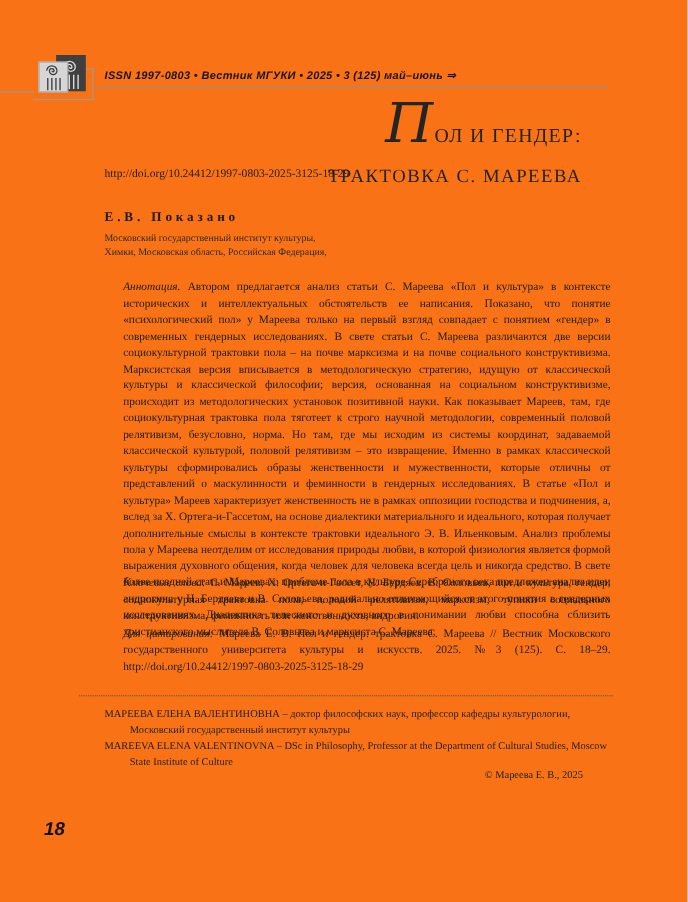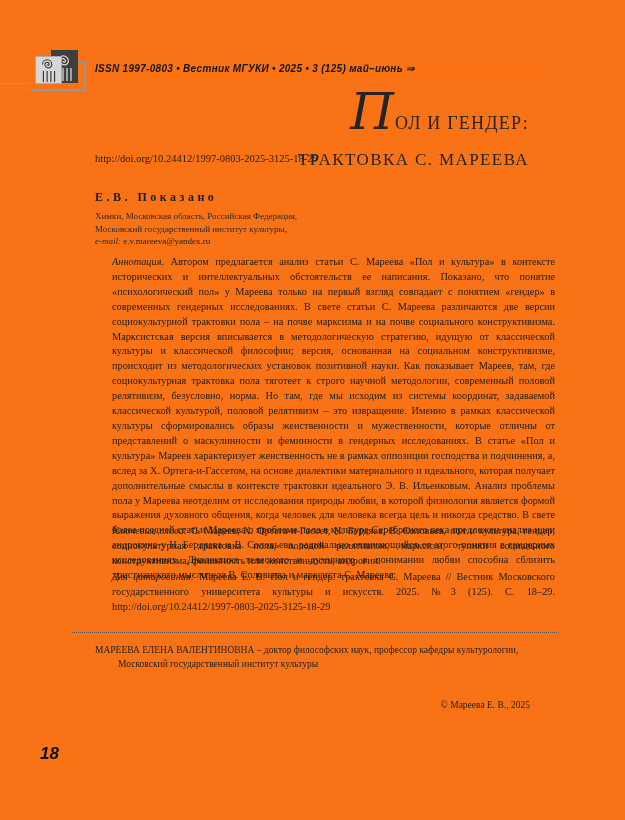--- a/index.html
+++ b/index.html
@@ -121,40 +121,37 @@
     </div>
     <div class="title-line2">ТРАКТОВКА С. МАРЕЕВА</div>
   </div>
 
   <div class="meta-block">
     <div><a class="plainlink" href="#">http://doi.org/10.24412/1997-0803-2025-3125-18-29</a></div>
   </div>
 
   <div class="author-name">Е.В. Показано</div>
   <div class="affiliation">
+    <div>Московский государственный институт культуры,</div>
     <div>Химки, Московская область, Российская Федерация,</div>
-    <div>Московский государственный институт культуры,</div>
-    <div>
-      <span class="em">e-mail:</span>
-      <a class="plainlink" href="#">e.v.mareeva@yandex.ru</a>
-    </div>
   </div>
 
   <p class="para p-abstract"><span class="lead">Аннотация.</span>
     <span>Автором предлагается анализ статьи С. Мареева «Пол и культура» в контексте исторических и интеллектуальных обстоятельств ее написания. Показано, что понятие «психологический пол» у Мареева только на первый взгляд совпадает с понятием «гендер» в современных гендерных исследованиях. В свете статьи С. Мареева различаются две версии социокультурной трактовки пола – на почве марксизма и на почве социального конструктивизма. Марксистская версия вписывается в методологическую стратегию, идущую от классической культуры и классической философии; версия, основанная на социальном конструктивизме, происходит из методологических установок позитивной науки. Как показывает Мареев, там, где социокультурная трактовка пола тяготеет к строго научной методологии, современный половой релятивизм, безусловно, норма. Но там, где мы исходим из системы координат, задаваемой классической культурой, половой релятивизм – это извращение. Именно в рамках классической культуры сформировались образы женственности и мужественности, которые отличны от представлений о маскулинности и феминности в гендерных исследованиях. В статье «Пол и культура» Мареев характеризует женственность не в рамках оппозиции господства и подчинения, а, вслед за Х. Ортега-и-Гассетом, на основе диалектики материального и идеального, которая получает дополнительные смыслы в контексте трактовки идеального Э. В. Ильенковым. Анализ проблемы пола у Мареева неотделим от исследования природы любви, в которой физиология является формой выражения духовного общения, когда человек для человека всегда цель и никогда средство. В свете более поздней статьи Мареева о проблеме пола в культуре Серебряного века предложен анализ идеи андрогина у Н. Бердяева и В. Соловьева, радикально отличающийся от этого понятия в гендерных исследованиях. Диалектика телесного и духовного в понимании любви способна сблизить христианского мыслителя В. Соловьева и марксиста С. Мареева.</span></p>
 
   <p class="para p-keywords"><span class="lead">Ключевые слова:</span>
     <span>С. Мареев, Х. Ортега-и-Гассет, Н. Бердяев, В. Соловьев, пол и культура, гендер, социокультурная трактовка пола, половой релятивизм, марксизм, тупики социального конструктивизма, феминность или женственность, андрогин.</span></p>
 
   <p class="para p-citation"><span class="lead">Для цитирования:</span>
     <span>Мареева Е. В. Пол и гендер: трактовка С. Мареева // Вестник Московского государственного университета культуры и искусств. 2025. №3 (125). С. 18–29. http://doi.org/10.24412/1997-0803-2025-3125-18-29</span></p>
 
   <div class="dotted-sep"></div>
 
   <div class="footer-block">
     <div class="footer-entry">МАРЕЕВА ЕЛЕНА ВАЛЕНТИНОВНА – доктор философских наук, профессор кафедры культурологии, Московский государственный институт культуры</div>
+    <div class="footer-entry">MAREEVA ELENA VALENTINOVNA – DSc in Philosophy, Professor at the Department of Cultural Studies, Moscow State Institute of Culture</div>
   </div>
 
   <div class="copyright">© Мареева Е. В., 2025</div>
 
   <div class="page-number">18</div>
 
 </div>
 
 </body></html>

